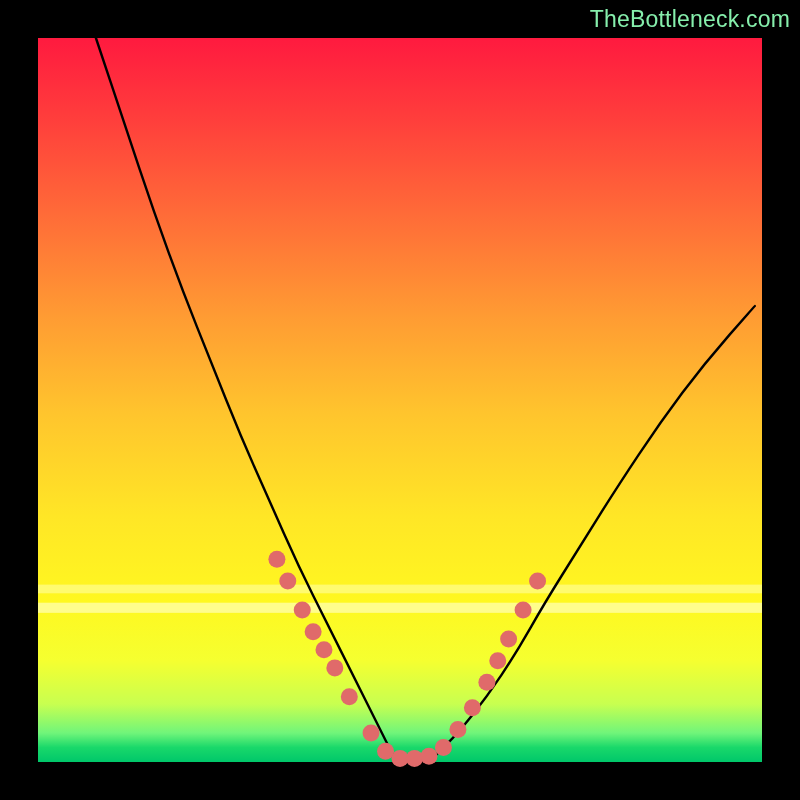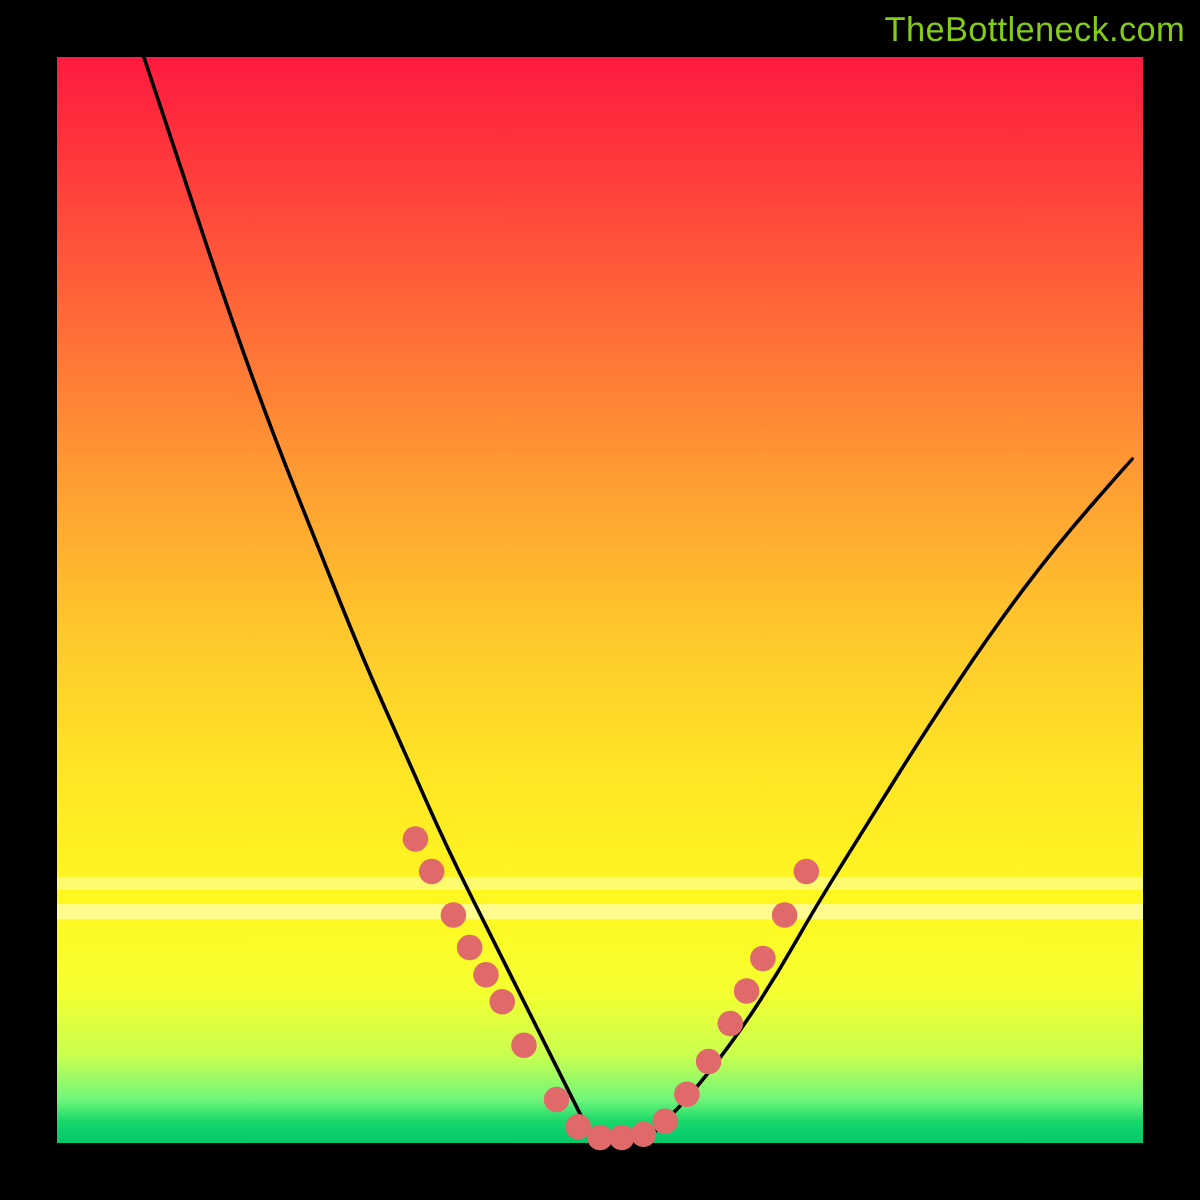--- a/index.html
+++ b/index.html
@@ -37,21 +37,21 @@
       #c8ff50 92%,
       #70f57a 96%,
       #19d86a 98%,
       #00c76a 100%
     );
   }
   .attribution {
     position: absolute;
     top: 6px;
     right: 10px;
-    color: #84cc16;
+    color: #86efac;
     font-size: 23px;
     font-weight: 400;
     letter-spacing: 0.2px;
   }
   svg.curve {
     position: absolute;
     left: 0;
     top: 0;
     width: 724px;
     height: 724px;

